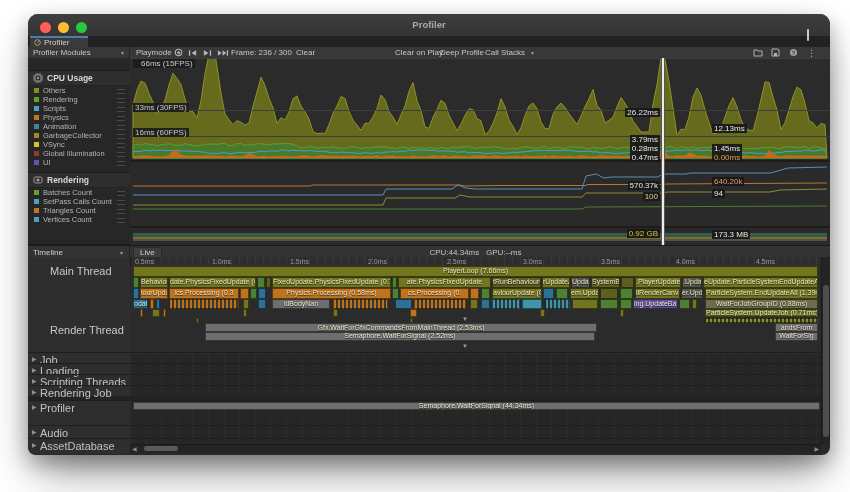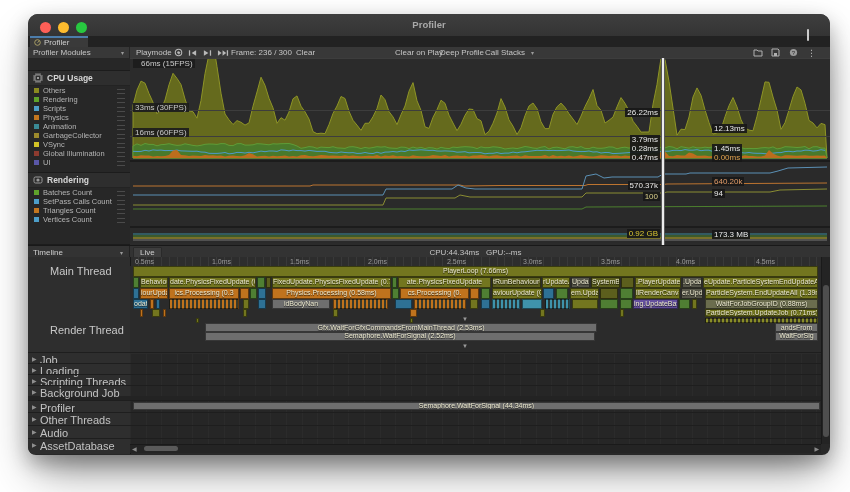--- a/index.html
+++ b/index.html
@@ -356,29 +356,25 @@
     <div class="grow" style="top: 349px; height: 11px;">
       <div class="garrow">▶</div>
       <div class="glabel">Loading</div>
     </div>
     <div class="grow" style="top: 360px; height: 11px;">
       <div class="garrow">▶</div>
       <div class="glabel">Scripting Threads</div>
     </div>
     <div class="grow" style="top: 371px; height: 11px;">
       <div class="garrow">▶</div>
-      <div class="glabel">Background Job</div>
+      <div class="glabel">Rendering Job</div>
     </div>
     <div class="grow" style="top: 386px; height: 11.5px;">
       <div class="garrow">▶</div>
       <div class="glabel">Profiler</div>
-    </div>
-    <div class="grow" style="top: 397.5px; height: 13px;">
-      <div class="garrow">▶</div>
-      <div class="glabel">Other Threads</div>
     </div>
     <div class="grow" style="top: 410.5px; height: 13px;">
       <div class="garrow">▶</div>
       <div class="glabel">Audio</div>
     </div>
     <div class="grow" style="top: 423.5px; height: 13px;">
       <div class="garrow">▶</div>
       <div class="glabel">AssetDatabase</div>
     </div>
     <div class="bar" style="left: 105px; top: 252px; width: 685px; height: 10.5px; line-height: 8.5px; background: rgb(115, 118, 31);">PlayerLoop (7.66ms)</div>

